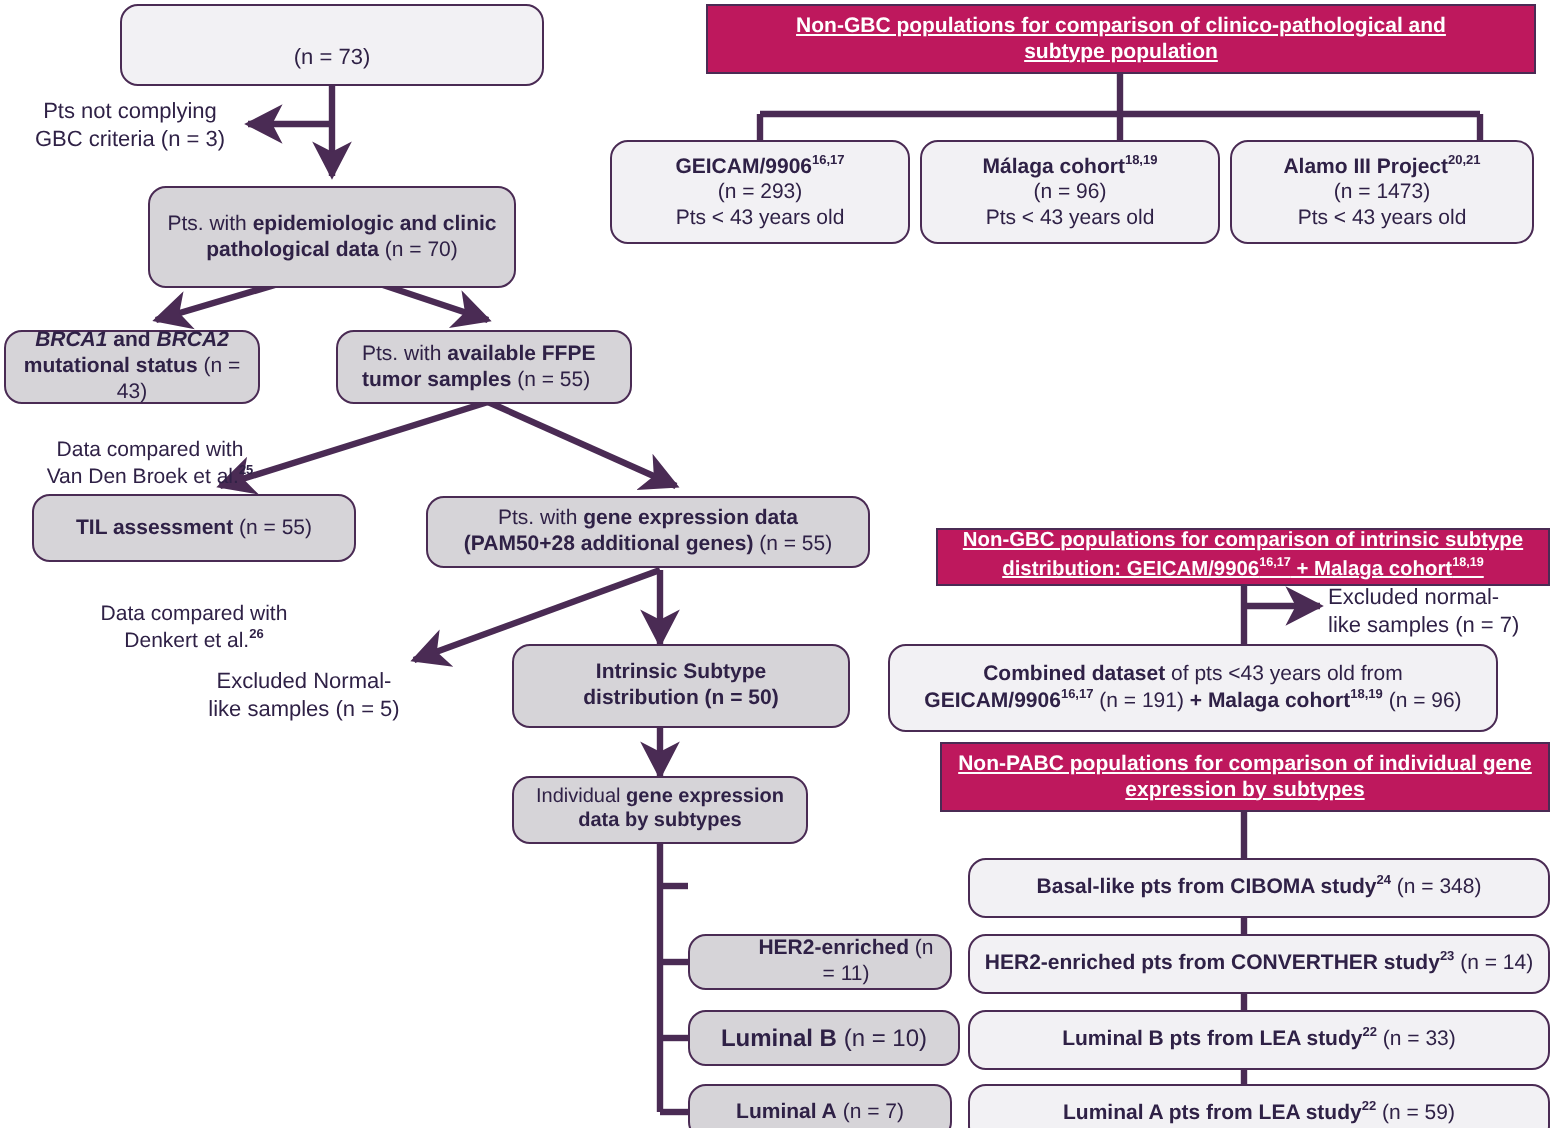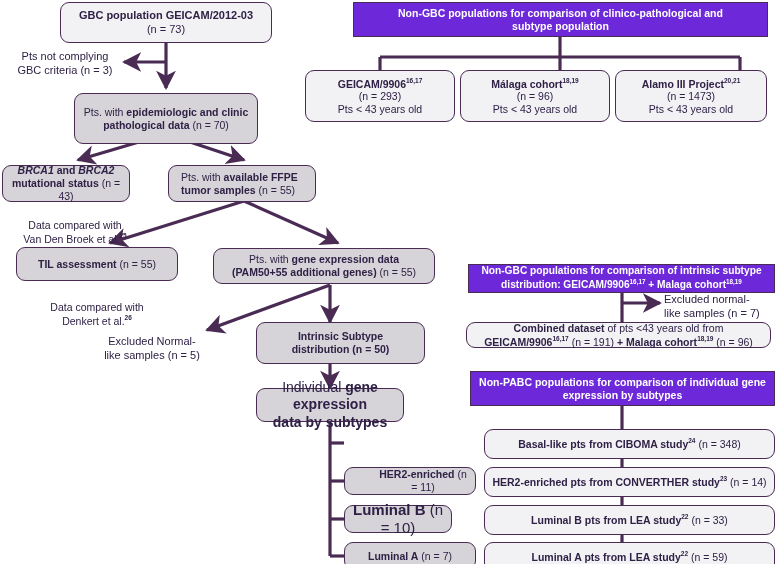--- a/index.html
+++ b/index.html
@@ -23,24 +23,25 @@
     display:flex;
     align-items:center;
     justify-content:center;
     text-align:center;
     line-height:1.22;
     padding:2px 6px;
   }
   .node.light{background:#f2f1f4;}
   .node.grey{background:#d6d4d8;}
   .node.dark{
-    background:#6d28d9;
+    background:#be185d;
     color:#ffffff;
     border:1.4px solid #4a2b54;
     border-radius:0;
+    text-decoration:underline;
   }
   .node span.tx{display:block;width:100%;}
   .lbl{
     position:absolute;
     color:#2f2146;
     text-align:center;
     line-height:1.25;
     white-space:pre-line;
   }
   b{font-weight:bold;}
@@ -91,21 +92,21 @@
 
       <path d="M622,291 L622,322"></path>
       <path d="M622,303 L660,303" marker-end="url(#ah)"></path>
 
       <path d="M622,404 L622,556"></path>
     </g>
   </svg>
 
   <div class="node light" style="left:60px;top:2px;width:212px;height:41px;font-size:11px;">
     <span class="tx">
-      <b>GBC population GEICAM/2012-03</b><br>
+      <br>
       <span>(n = 73)</span>
     </span>
   </div>
 
   <div class="lbl" style="left:6px;top:50px;width:118px;font-size:11px;">Pts not complying
 GBC criteria (n = 3)</div>
 
   <div class="node grey" style="left:74px;top:93px;width:184px;height:51px;font-size:10.5px;">
     <span class="tx">
       <span>Pts. with </span><b>epidemiologic and clinic</b><br>
@@ -139,48 +140,48 @@
   </div>
 
   <div class="lbl" style="left:16px;top:288px;width:162px;font-size:10.5px;">
     <span>Data compared with
 Denkert et al.</span><sup>26</sup>
   </div>
 
   <div class="node grey" style="left:213px;top:248px;width:222px;height:36px;font-size:10.5px;">
     <span class="tx">
       <span>Pts. with </span><b>gene expression data</b><br>
-      <b>(PAM50+55 additional genes)</b><span> (n = 55)</span>
+      <b>(PAM50+28 additional genes)</b><span> (n = 55)</span>
     </span>
   </div>
 
   <div class="lbl" style="left:96px;top:335px;width:112px;font-size:11px;">Excluded Normal-
 like samples (n = 5)</div>
 
   <div class="node grey" style="left:256px;top:322px;width:169px;height:42px;font-size:10.5px;">
     <span class="tx">
       <b>Intrinsic Subtype</b><br>
       <b>distribution (n = 50)</b>
     </span>
   </div>
 
-  <div class="node grey" style="left:256px;top:388px;width:148px;height:34px;font-size:14px;">
+  <div class="node grey" style="left:256px;top:388px;width:148px;height:34px;font-size:10px;">
     <span class="tx">
       <span>Individual </span><b>gene expression</b><br>
       <b>data by subtypes</b>
     </span>
   </div>
 
   <div class="node grey" style="left:344px;top:467px;width:132px;height:28px;font-size:10.5px;padding-left:32px;">
     <span class="tx">
       <b>HER2-enriched</b>
       <span>(n = 11)</span>
     </span>
   </div>
-  <div class="node grey" style="left:344px;top:505px;width:108px;height:28px;font-size:15px;">
+  <div class="node grey" style="left:344px;top:505px;width:136px;height:28px;font-size:12px;">
     <span class="tx">
       <b>Luminal B</b>
       <span>(n = 10)</span>
     </span>
   </div>
   <div class="node grey" style="left:344px;top:542px;width:132px;height:28px;font-size:10.5px;">
     <span class="tx">
       <b>Luminal A</b>
       <span>(n = 7)</span>
     </span>
@@ -218,21 +219,21 @@
   <div class="node dark" style="left:468px;top:264px;width:307px;height:29px;font-size:10.2px;">
     <span class="tx">
       <b>Non-GBC populations for comparison of  intrinsic subtype</b><br>
       <b>distribution: GEICAM/9906</b><sup>16,17</sup><b> + Malaga cohort</b><sup>18,19</sup>
     </span>
   </div>
 
   <div class="lbl" style="left:664px;top:293px;width:112px;font-size:11px;text-align:left;">Excluded normal-
 like samples (n = 7)</div>
 
-  <div class="node light" style="left:466px;top:322px;width:305px;height:26px;font-size:10.5px;">
+  <div class="node light" style="left:444px;top:322px;width:305px;height:44px;font-size:10.5px;">
     <span class="tx">
       <b>Combined dataset</b><span> of pts &lt;43 years old from</span><br>
       <b>GEICAM/9906</b><sup>16,17</sup><span> (n = 191) </span><b>+ Malaga cohort</b><sup>18,19</sup><span> (n = 96)</span>
     </span>
   </div>
 
   <div class="node dark" style="left:470px;top:371px;width:305px;height:35px;font-size:10.5px;">
     <span class="tx">
       <b>Non-PABC populations for comparison of  individual gene</b><br>
       <b>expression by subtypes</b>

